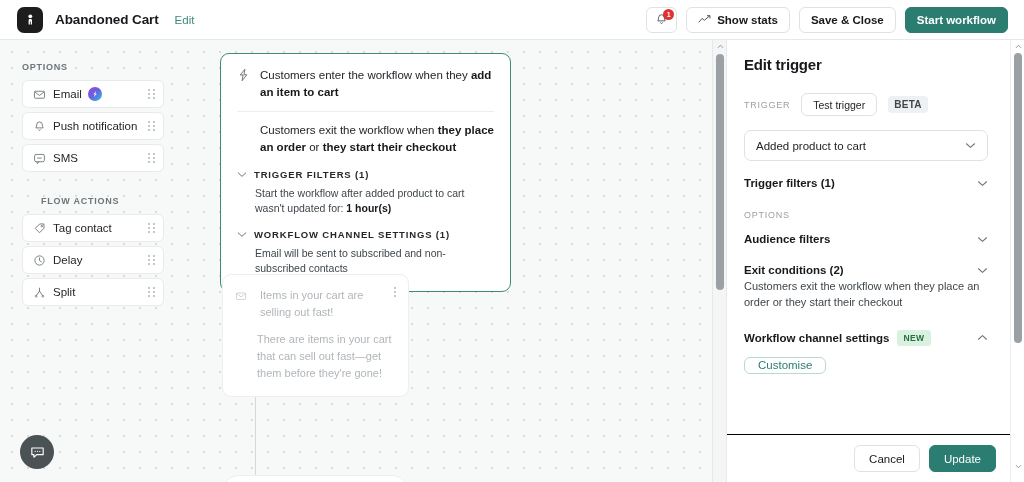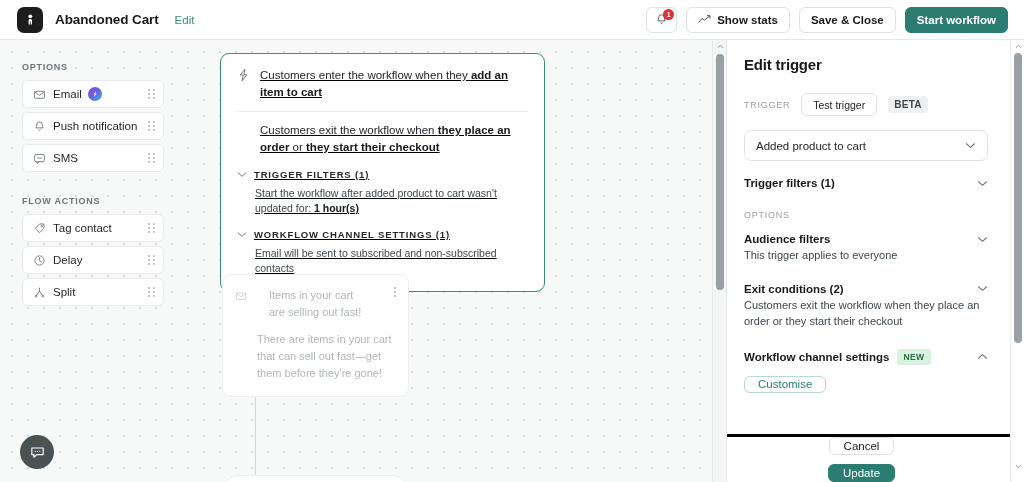--- a/index.html
+++ b/index.html
@@ -62,42 +62,41 @@
   }
   .connector {
     position: absolute; width: 1px; background: #d4d8da;
   }
 
   
   .palette { position: absolute; left: 22px; top: 22px; width: 142px; }
   .palette-label {
     font-size: 9px; font-weight: 700; color: #6d7579; letter-spacing: 0.75px; margin-bottom: 8px;
   }
-  .palette-label.second { margin-top: 24px; }
+  .palette-label.second { margin-top: 24px; margin-left: 19px; }
   .palette-item {
     height: 28px; background: #fff; border: 1px solid #e8eaec; border-radius: 6px;
     display: flex; align-items: center; padding: 0 8px; margin-bottom: 4px; cursor: grab;
   }
   .palette-item .pi-icon { width: 17px; display: flex; align-items: center; justify-content: center; color: #6d7579; }
   .palette-item .pi-label { font-size: 11.5px; color: #23262a; margin-left: 5px; }
   .palette-item .pi-badge {
     width: 14px; height: 14px; border-radius: 50%; margin-left: 6px;
     background: linear-gradient(135deg,#8b4ddb 0%, #6f5ce0 45%, #20c4d8 100%);
     display: flex; align-items: center; justify-content: center;
   }
   .drag-dots { margin-left: auto; display: grid; grid-template-columns: 2px 2px; gap: 2px 3px; }
   .drag-dots i { width: 2px; height: 2px; background: #adb4b8; border-radius: 50%; display: block; }
   .ab-glyph { font-size: 7px; font-weight: 700; color: #6d7579; letter-spacing: -0.2px; }
 
   
   .node-trigger {
-    position: absolute; left: 220px; top: 13px; width: 325px;
+    position: absolute; left: 220px; top: 13px; width: 291px;
     background: #fff; border: 1.5px solid #3d8b79; border-radius: 9px;
     padding: 13px 16px 14px 16px;
-    text-decoration: underline;
   }
   .trig-row1 { display: flex; align-items: flex-start; gap: 10px; }
   .trig-icon { color: #6d7579; flex: none; margin-top: 1px; }
   .trig-text { font-size: 11.5px; color: #23262a; line-height: 1.45; }
   .trig-text b { font-weight: 700; color: #17191c; }
   .trig-div { height: 1px; background: #eceef0; margin: 11px 0 10px 0; }
   .trig-sec-head {
     display: flex; align-items: center; gap: 7px; margin-top: 13px; cursor: pointer;
   }
   .trig-sec-head .caret { color: #6d7579; display: flex; }
@@ -107,21 +106,21 @@
   .trig-sec-body {
     font-size: 10.5px; color: #3f464b; margin-top: 6px; margin-left: 18px; line-height: 1.45;
   }
   .trig-sec-body b { font-weight: 700; color: #17191c; }
 
   
   .node-email {
     position: absolute; left: 222px; top: 234px; width: 187px;
     background: #fff; border: 1px solid #eceef0; border-radius: 9px; padding: 12px 12px 14px 12px;
   }
-  .ne-head { display: flex; align-items: flex-start; gap: 22px; }
+  .ne-head { display: flex; align-items: flex-start; gap: 13px; }
   .ne-icon { color: #c6cbce; flex: none; margin-top: 1px; }
   .ne-title { font-size: 11px; color: #b0b6ba; line-height: 1.5; flex: 1; }
   .kebab { display: flex; flex-direction: column; gap: 2px; align-items: center; margin-left: 4px; cursor: pointer; }
   .kebab i { width: 2px; height: 2px; border-radius: 50%; background: #b0b6ba; display: block; }
   .ne-body { font-size: 11px; color: #b0b6ba; line-height: 1.55; margin-top: 11px; margin-left: 22px; }
 
   
   .node-wait {
     position: absolute; left: 222px; top: 435px; width: 187px; height: 34px;
     background: #fff; border: 1px solid #eceef0; border-radius: 17px;
@@ -188,22 +187,22 @@
     color: #2a6b45; display: flex; align-items: center; letter-spacing: 0.4px;
   }
   .customise-btn {
     margin-top: 11px; height: 17px; padding: 0 13px; border: 1px solid #b9d8d0; border-radius: 6px;
     background: #fff; font-size: 11.5px; color: #2a7d70; display: inline-flex; align-items: center;
     cursor: pointer; font-family: "Liberation Sans", sans-serif;
   }
 
   .panel-footer {
     position: absolute; bottom: 0; left: 0; width: 298px; height: 48px;
-    border-top: 3px solid #000000; background: #fff;
-    display: flex; align-items: center; justify-content: flex-end; gap: 9px; padding-right: 29px; flex-direction: column;
+    border-top: 1px solid #000000; background: #fff;
+    display: flex; align-items: center; justify-content: flex-end; gap: 9px; padding-right: 29px;
   }
   .footer-btn {
     height: 27px; padding: 0 14px; border-radius: 6px; border: 1px solid #dfe2e5; background: #fff;
     font-size: 11.5px; color: #17191c; font-weight: 400; cursor: pointer; display: flex; align-items: center;
     font-family: "Liberation Sans", sans-serif;
   }
   .footer-btn.primary { background: #2a7d70; border-color: #2a7d70; color: #fff; font-weight: 400; }
 
   
   .panel-scroll {
@@ -503,21 +502,20 @@
 
       <div class="opt-block">
         <div class="opt-head">
           <span class="opt-title">Audience filters</span>
           <span class="cv">
             <svg width="11" height="7" viewBox="0 0 12 8" fill="none">
                 <path d="M1.4 2 L6 6.2 L10.6 2" stroke="#6d7579" stroke-width="1.2" stroke-linecap="round" stroke-linejoin="round"></path>
               </svg>
           </span>
         </div>
-        <div class="opt-desc">This trigger applies to everyone</div>
       </div>
 
       <div class="opt-block" style="margin-top:19px;">
         <div class="opt-head">
           <span class="opt-title">Exit conditions (2)</span>
           <span class="cv">
             <svg width="11" height="7" viewBox="0 0 12 8" fill="none">
                 <path d="M1.4 2 L6 6.2 L10.6 2" stroke="#6d7579" stroke-width="1.2" stroke-linecap="round" stroke-linejoin="round"></path>
               </svg>
           </span>

